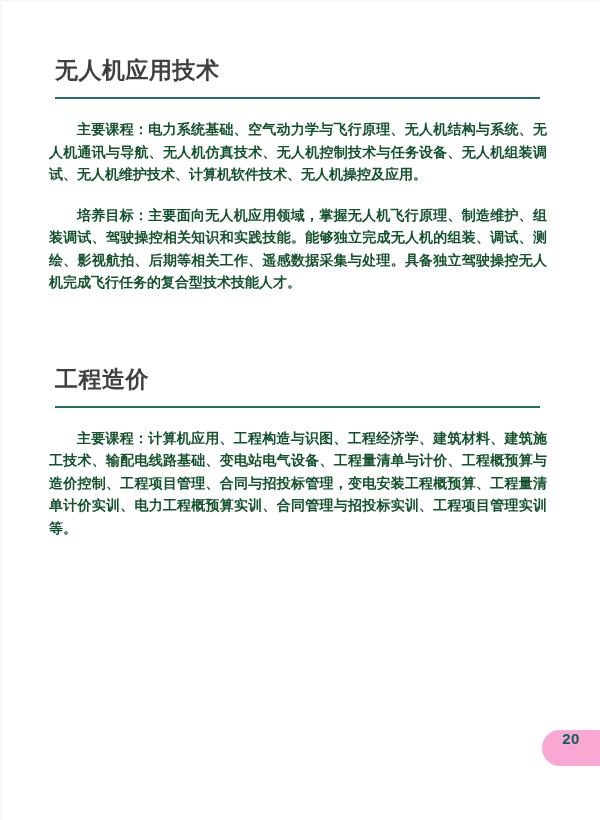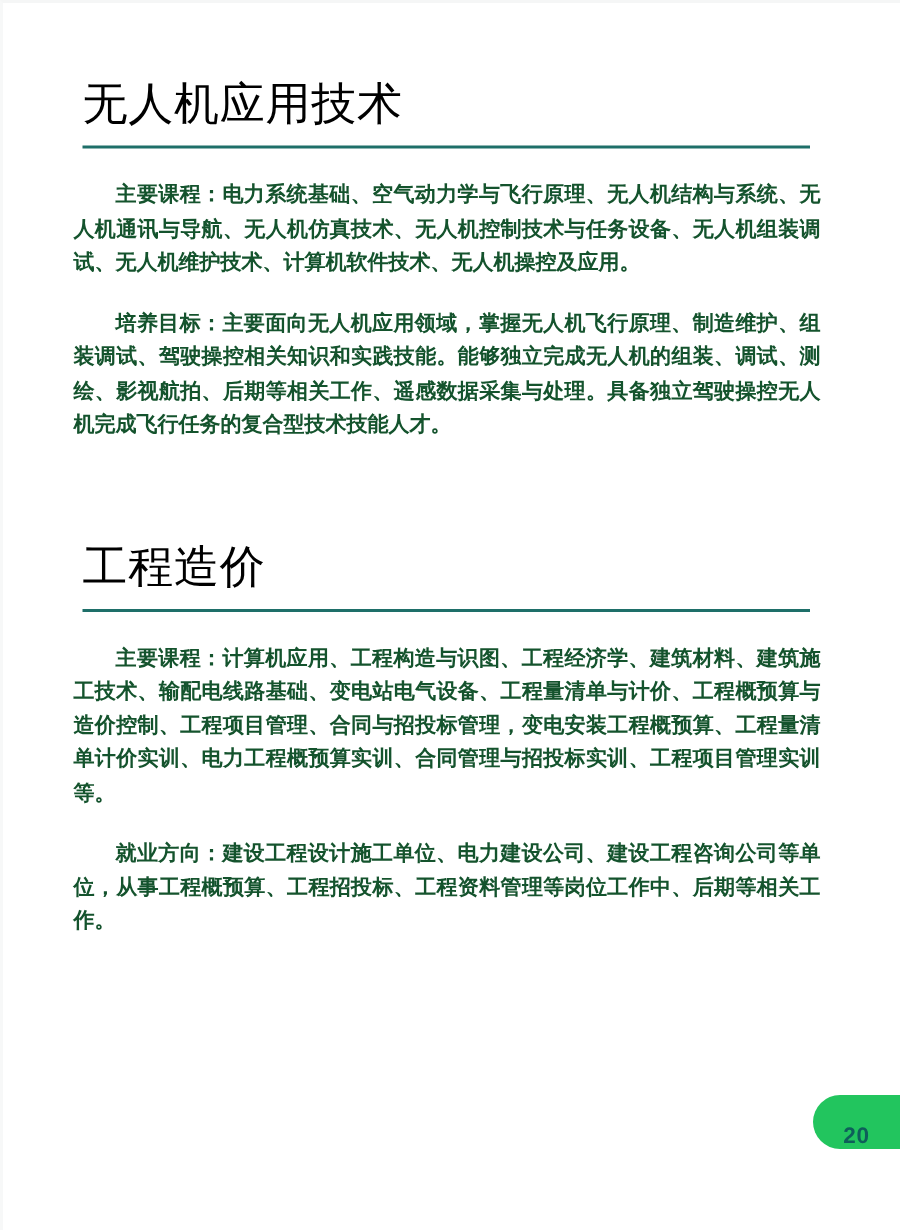--- a/index.html
+++ b/index.html
@@ -20,24 +20,24 @@
     background: #ffffff;
     border-top: 2px solid #f5f6f6;
     border-left: 2px solid #f7f8f8;
     box-sizing: border-box;
   }
   .content {
     padding: 0 53px 0 47px;
   }
   .section-title {
     margin: 0 0 0 6px;
-    color: #000000;
-    font-size: 30px;
+    color: #404040;
+    font-size: 23px;
     line-height: 26px;
-    font-weight: normal;
+    font-weight: bold;
     letter-spacing: 0.5px;
   }
   .sec-1 .section-title { margin-top: 55px; }
   .sec-2 .section-title { margin-top: 72px; }
   .title-rule {
     height: 2px;
     background: #1e6f69;
     margin: 14px 7px 0 6px;
   }
   .para {
@@ -52,24 +52,24 @@
   }
   .para + .para { margin-top: 18px; }
   .para .lbl { font-weight: bold; }
   .sec-2 { margin-top: 45px; }
   .page-badge {
     position: absolute;
     top: 728px;
     right: 0;
     width: 58px;
     height: 36px;
-    background: #22c55e;
+    background: #f9a8d4;
     border-radius: 18px 0 0 18px;
     display: flex;
-    align-items: flex-end;
+    align-items: flex-start;
     justify-content: center;
   }
   .page-badge span {
     color: #0e5f5a;
     font-size: 15px;
     font-weight: bold;
     letter-spacing: 0.5px;
   }
 </style>
 </head>
@@ -82,21 +82,20 @@
       <h1 class="section-title">无人机应用技术</h1>
       <div class="title-rule"></div>
       <p class="para"><span class="lbl">主要课程：</span><span>电力系统基础、空气动力学与飞行原理、无人机结构与系统、无人机通讯与导航、无人机仿真技术、无人机控制技术与任务设备、无人机组装调试、无人机维护技术、计算机软件技术、无人机操控及应用。</span></p>
       <p class="para"><span class="lbl">培养目标：</span><span>主要面向无人机应用领域，掌握无人机飞行原理、制造维护、组装调试、驾驶操控相关知识和实践技能。能够独立完成无人机的组装、调试、测绘、影视航拍、后期等相关工作、遥感数据采集与处理。具备独立驾驶操控无人机完成飞行任务的复合型技术技能人才。</span></p>
     </section>
 
     <section class="sec-2">
       <h1 class="section-title">工程造价</h1>
       <div class="title-rule"></div>
       <p class="para"><span class="lbl">主要课程：</span><span>计算机应用、工程构造与识图、工程经济学、建筑材料、建筑施工技术、输配电线路基础、变电站电气设备、工程量清单与计价、工程概预算与造价控制、工程项目管理、合同与招投标管理，变电安装工程概预算、工程量清单计价实训、电力工程概预算实训、合同管理与招投标实训、工程项目管理实训等。</span></p>
-      <p class="para"><span class="lbl">就业方向：</span><span>建设工程设计施工单位、电力建设公司、建设工程咨询公司等单位，从事工程概预算、工程招投标、工程资料管理等岗位工作中、后期等相关工作。</span></p>
     </section>
 
   </div>
 
   <div class="page-badge">
     <span>20</span>
   </div>
 </main>
 
 </body></html>

